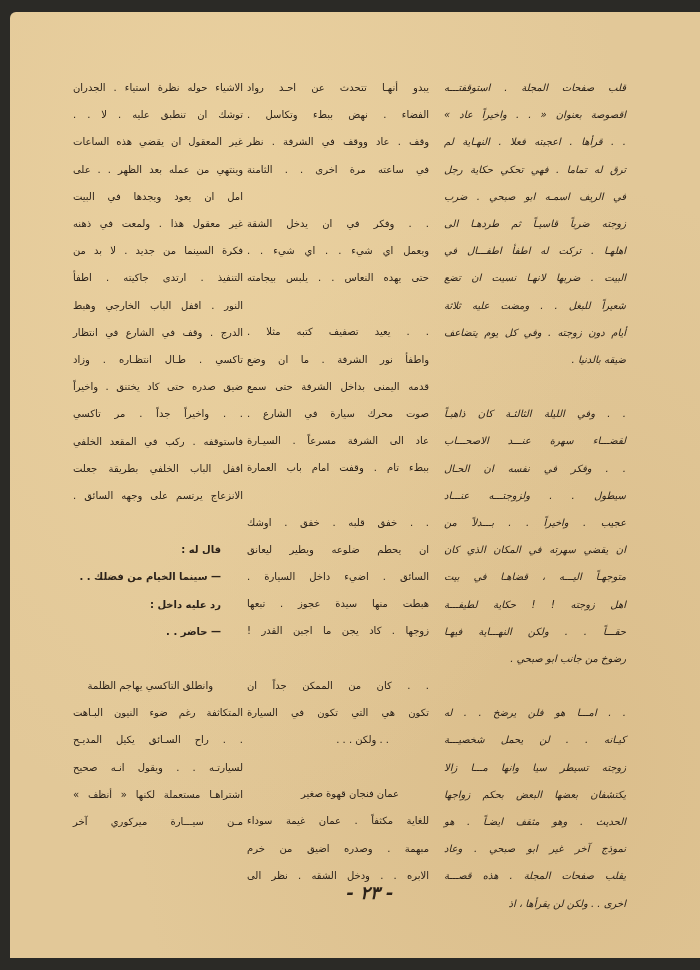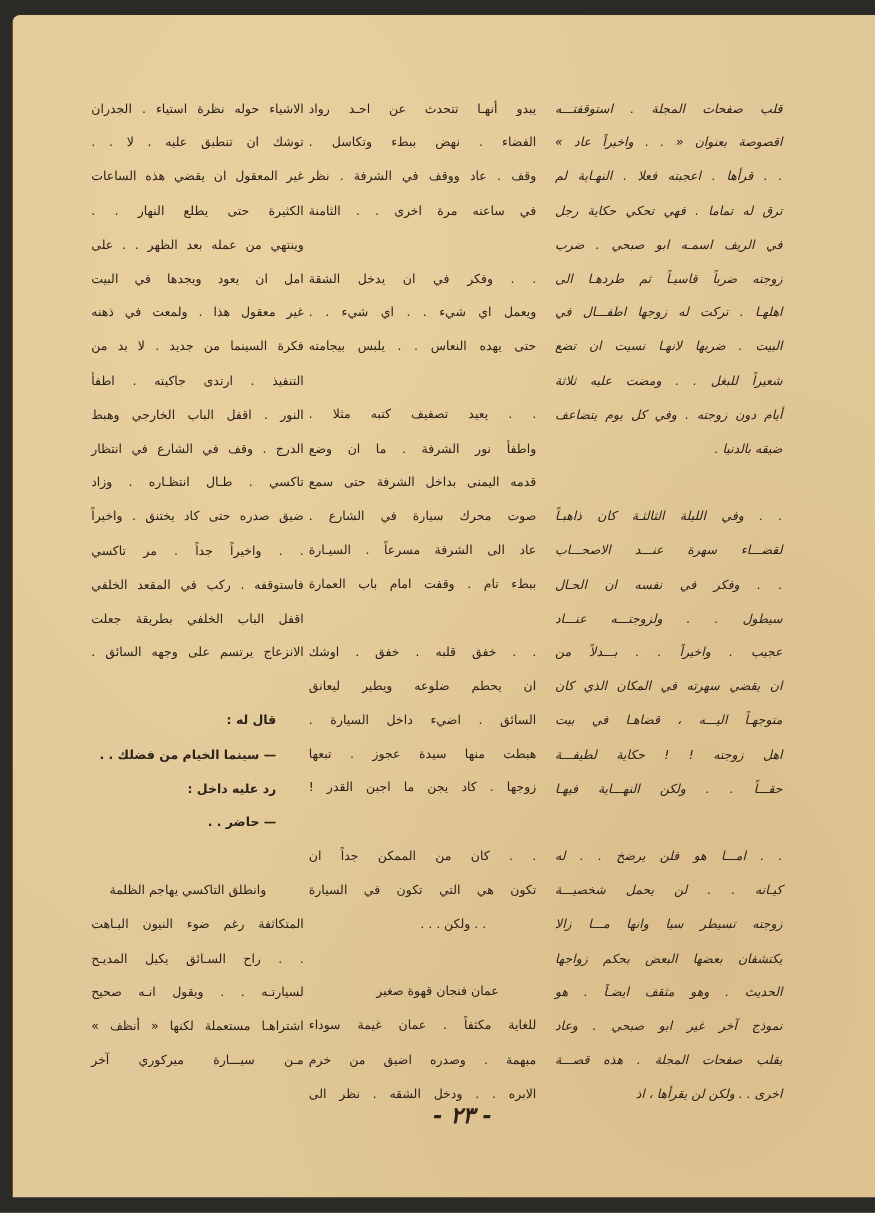--- a/index.html
+++ b/index.html
@@ -64,37 +64,38 @@
 <div class="page">
 
   <div class="col col-right">
     <p class="para">
       <span class="line">قلب صفحات المجلة . استوقفتـــه</span>
       <span class="line">اقصوصة بعنوان « . . واخيراً عاد »</span>
       <span class="line">. . قرأها . اعجبته فعلا . النهـاية لم</span>
       <span class="line">ترق له تماما . فهي تحكي حكاية رجل</span>
       <span class="line">في الريف اسمـه ابو صبحي . ضرب</span>
       <span class="line">زوجته ضرباً قاسيـاً ثم طردهـا الى</span>
-      <span class="line">اهلهـا . تركت له زوجها اطفـــال في</span>
+      <span class="line">اهلهـا . تركت له اطفأ اطفـــال في</span>
       <span class="line">البيت . ضربها لانهـا نسيت ان تضع</span>
       <span class="line">شعيراً للبغل . . ومضت عليه ثلاثة</span>
       <span class="line">أيام دون زوجته . وفي كل يوم يتضاعف</span>
       <span class="line last">ضيقه بالدنيا .</span>
     </p>
     <div class="gap"></div>
     <p class="para">
       <span class="line">. . وفي الليلة الثالثـة كان ذاهبـاً</span>
       <span class="line">لقضـــاء سهرة عنـــد الاصحـــاب</span>
       <span class="line">. . وفكر في نفسه ان الحـال</span>
       <span class="line">سيطول . . ولزوجتـــه عنـــاد</span>
       <span class="line">عجيب . واخيراً . . بـــدلاً من</span>
       <span class="line">ان يقضي سهرته في المكان الذي كان</span>
       <span class="line">متوجهـاً اليـــه ، قضاهـا في بيت</span>
       <span class="line">اهل زوجته ! ! حكاية لطيفـــة</span>
       <span class="line">حقـــاً . . ولكن النهـــاية فيهـا</span>
+      <span class="line last">رضوخ من جانب ابو صبحي .</span>
     </p>
     <div class="gap"></div>
     <p class="para">
       <span class="line">. . امـــا هو فلن يرضخ . . له</span>
       <span class="line">كيـانه . . لن يحمل شخصيـــة</span>
       <span class="line">زوجته تسيطر سيا وانها مـــا زالا</span>
       <span class="line">يكتشفان بعضها البعض بحكم زواجها</span>
       <span class="line">الحديث . وهو مثقف ايضـاً . هو</span>
       <span class="line">نموذج آخر غير ابو صبحي . وعاد</span>
       <span class="line">يقلب صفحات المجلة . هذه قصـــة</span>
@@ -145,21 +146,20 @@
       <span class="line">مبهمة . وصدره اضيق من خرم</span>
       <span class="line">الابره . . ودخل الشقه . نظر الى</span>
     </p>
   </div>
 
   <div class="col col-left">
     <p class="para">
       <span class="line">الاشياء حوله نظرة استياء . الجدران</span>
       <span class="line">توشك ان تنطبق عليه . لا . .</span>
       <span class="line">غير المعقول ان يقضي هذه الساعات</span>
-      <span class="line">الكثيرة حتى يطلع النهار . .</span>
       <span class="line">وينتهي من عمله بعد الظهر . . على</span>
       <span class="line">امل ان يعود ويجدها في البيت</span>
       <span class="line">غير معقول هذا . ولمعت في ذهنه</span>
       <span class="line">فكرة السينما من جديد . لا بد من</span>
       <span class="line">التنفيذ . ارتدى جاكيته . اطفأ</span>
       <span class="line">النور . اقفل الباب الخارجي وهبط</span>
       <span class="line">الدرج . وقف في الشارع في انتظار</span>
       <span class="line">تاكسي . طـال انتظـاره . وزاد</span>
       <span class="line">ضيق صدره حتى كاد يختنق . واخيراً</span>
       <span class="line">. . واخيراً جداً . مر تاكسي</span>

